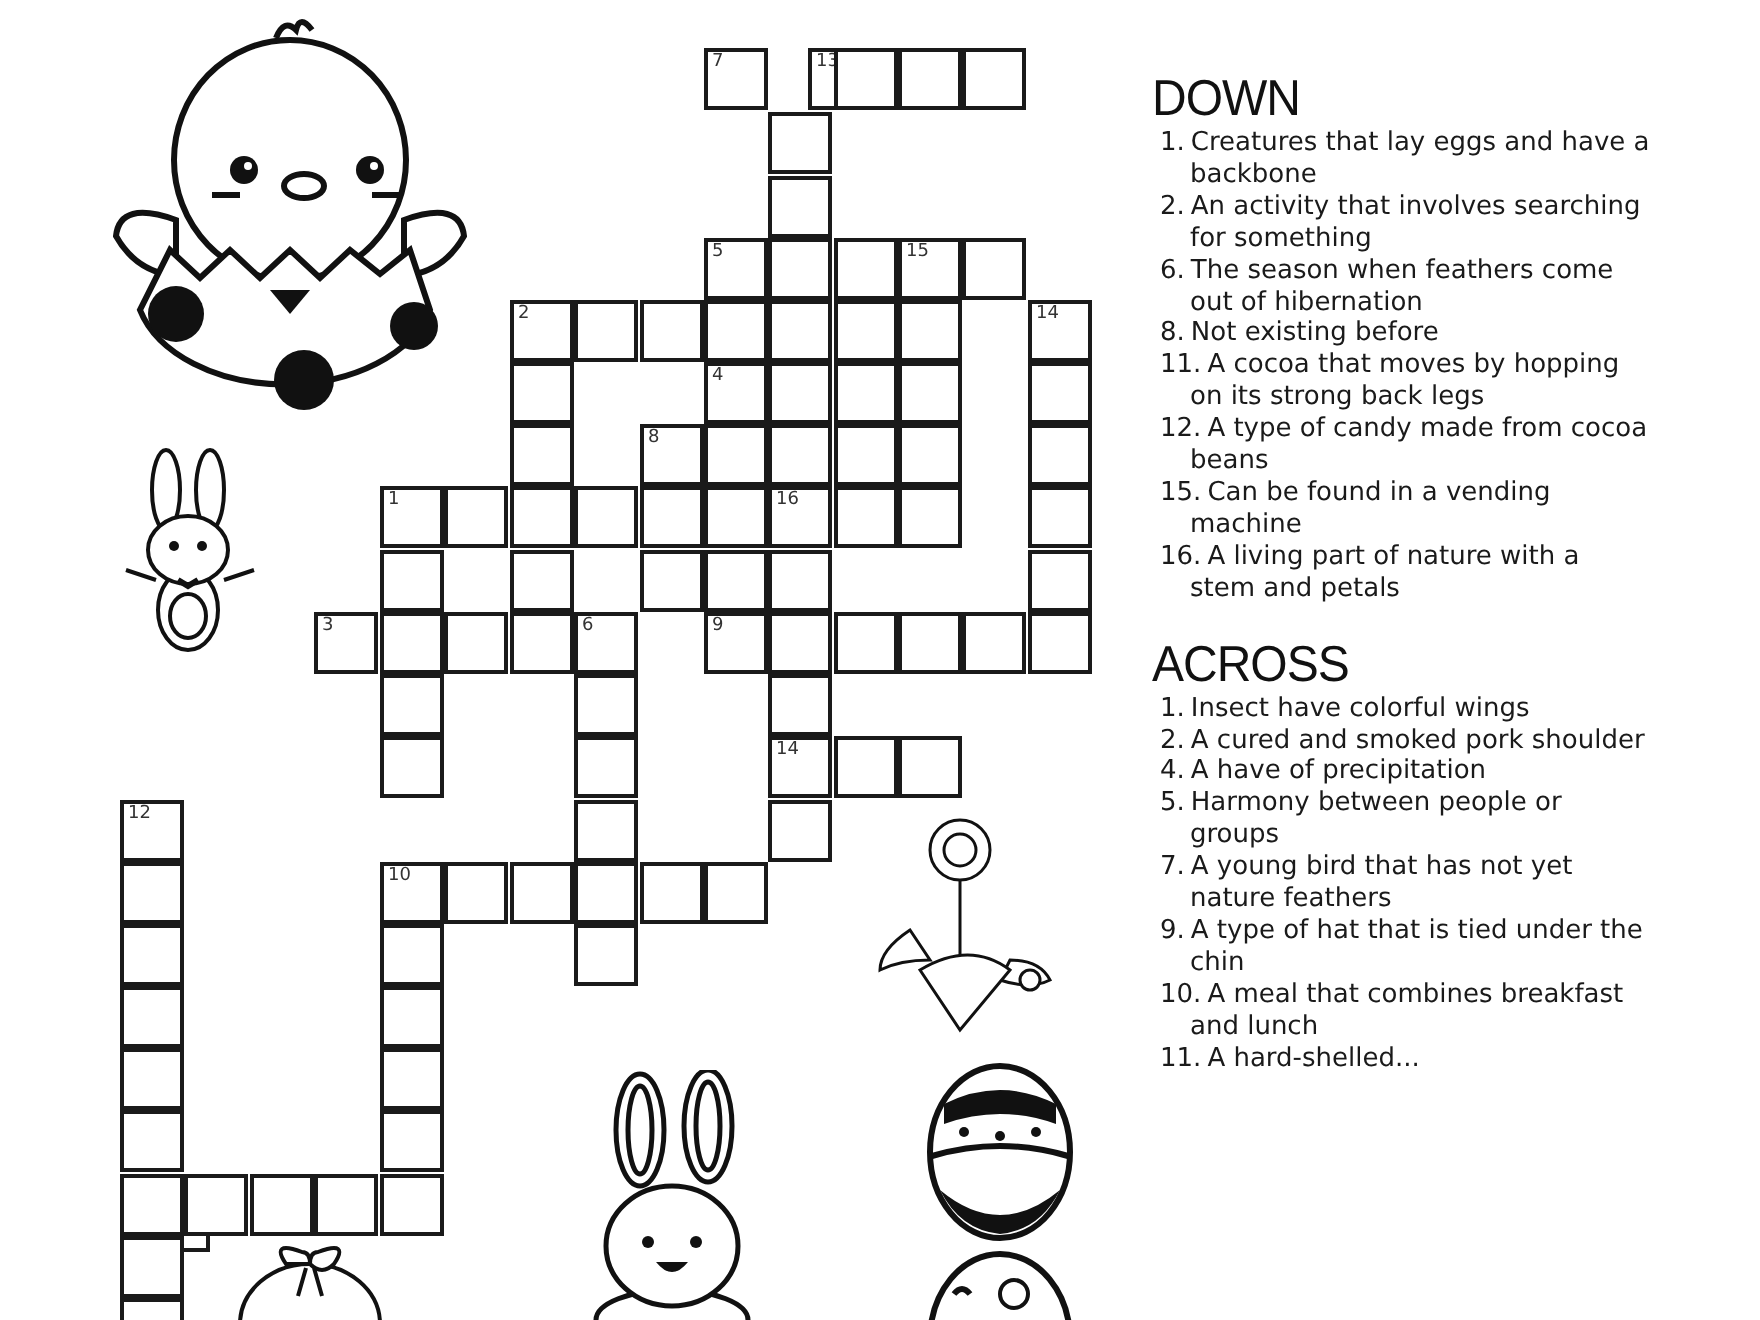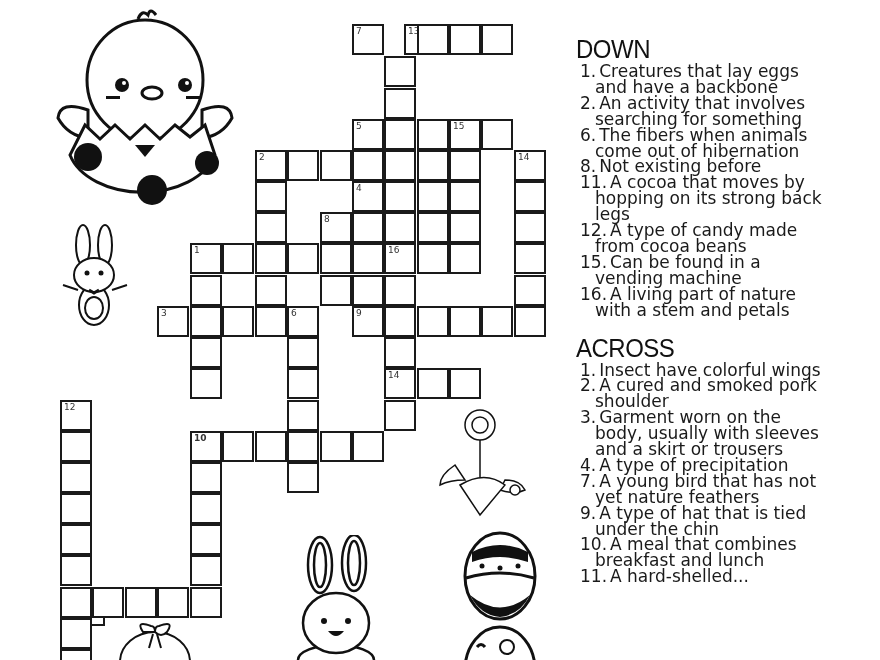--- a/index.html
+++ b/index.html
@@ -2,21 +2,21 @@
 <html><head>
 <meta charset="utf-8">
 <style>
   html,body{margin:0;padding:0;}
   body{width:880px;height:660px;overflow:hidden;background:#ffffff;position:relative;font-family:"DejaVu Sans",sans-serif;color:#111;}
   .grid{position:absolute;left:0;top:0;width:565px;height:660px;}
   .cell{position:absolute;width:32px;height:31px;box-sizing:border-box;border:2px solid #1a1a1a;background:#fff;margin-left:-1px;margin-top:-1px;}
   .cell .num{position:absolute;left:2px;top:0px;font-size:9px;color:#333;font-family:"DejaVu Sans",sans-serif;line-height:11px;}
   .clues{position:absolute;left:576px;top:36px;width:300px;}
   .clues h2{margin:0;font-family:"Liberation Sans",sans-serif;font-weight:400;font-size:24px;letter-spacing:-0.5px;line-height:28px;color:#111;transform:scaleY(1.05);}
-  .clue{font-size:17px;line-height:15.9px;color:#1a1a1a;padding-left:17px;text-indent:-15px;margin-left:2px;width:230px;}
+  .clue{font-size:13px;line-height:15.9px;color:#1a1a1a;padding-left:17px;text-indent:-15px;margin-left:2px;width:230px;}
   .clue .n{margin-right:3px;}
   .section{margin-bottom:16px;}
   .illus{position:absolute;}
 </style>
 </head>
 <body>
 
 <div class="grid" id="grid">
     <div class="cell" style="left: 353px; top: 25px;">
       <span class="num">7</span>
@@ -113,21 +113,21 @@
       <span class="num">14</span>
     </div>
     <div class="cell" style="left: 418px; top: 369px;"></div>
     <div class="cell" style="left: 450px; top: 369px;"></div>
     <div class="cell" style="left: 61px; top: 401px;">
       <span class="num">12</span>
     </div>
     <div class="cell" style="left: 288px; top: 401px;"></div>
     <div class="cell" style="left: 385px; top: 401px;"></div>
     <div class="cell" style="left: 61px; top: 432px;"></div>
-    <div class="cell" style="left: 191px; top: 432px; font-weight: bold;">
+    <div class="cell" style="left: 191px; top: 432px;">
       <span class="num">10</span>
     </div>
     <div class="cell" style="left: 223px; top: 432px;"></div>
     <div class="cell" style="left: 256px; top: 432px;"></div>
     <div class="cell" style="left: 288px; top: 432px;"></div>
     <div class="cell" style="left: 321px; top: 432px;"></div>
     <div class="cell" style="left: 353px; top: 432px;"></div>
     <div class="cell" style="left: 61px; top: 463px;"></div>
     <div class="cell" style="left: 191px; top: 463px;"></div>
     <div class="cell" style="left: 288px; top: 463px;"></div>
@@ -233,34 +233,34 @@
     <path d="M38 12 l-4 14 M42 12 l4 14"></path>
   </g>
 </svg>
 
 <div class="clues">
   <div class="section">
     <h2>DOWN</h2>
     <div id="down-list">
         <div class="clue"><span class="n">1.</span><span>Creatures that lay eggs and have a backbone</span></div>
         <div class="clue"><span class="n">2.</span><span>An activity that involves searching for something</span></div>
-        <div class="clue"><span class="n">6.</span><span>The fibers when animals come out of hibernation</span></div>
+        <div class="clue"><span class="n">6.</span><span>The season when feathers come out of hibernation</span></div>
         <div class="clue"><span class="n">8.</span><span>Not existing before</span></div>
         <div class="clue"><span class="n">11.</span><span>A cocoa that moves by hopping on its strong back legs</span></div>
         <div class="clue"><span class="n">12.</span><span>A type of candy made from cocoa beans</span></div>
         <div class="clue"><span class="n">15.</span><span>Can be found in a vending machine</span></div>
         <div class="clue"><span class="n">16.</span><span>A living part of nature with a stem and petals</span></div>
       </div>
   </div>
   <div class="section">
     <h2>ACROSS</h2>
     <div id="across-list">
         <div class="clue"><span class="n">1.</span><span>Insect have colorful wings</span></div>
         <div class="clue"><span class="n">2.</span><span>A cured and smoked pork shoulder</span></div>
-        <div class="clue"><span class="n">3.</span><span>Garment worn on the body, usually with sleeves and a skirt or trousers</span></div>
-        <div class="clue"><span class="n">4.</span><span>A type of precipitation</span></div>
+        <div class="clue"><span class="n">4.</span><span>A have of precipitation</span></div>
+        <div class="clue"><span class="n">5.</span><span>Harmony between people or groups</span></div>
         <div class="clue"><span class="n">7.</span><span>A young bird that has not yet nature feathers</span></div>
         <div class="clue"><span class="n">9.</span><span>A type of hat that is tied under the chin</span></div>
         <div class="clue"><span class="n">10.</span><span>A meal that combines breakfast and lunch</span></div>
         <div class="clue"><span class="n">11.</span><span>A hard-shelled...</span></div>
       </div>
   </div>
 </div>
 
 </body></html>

